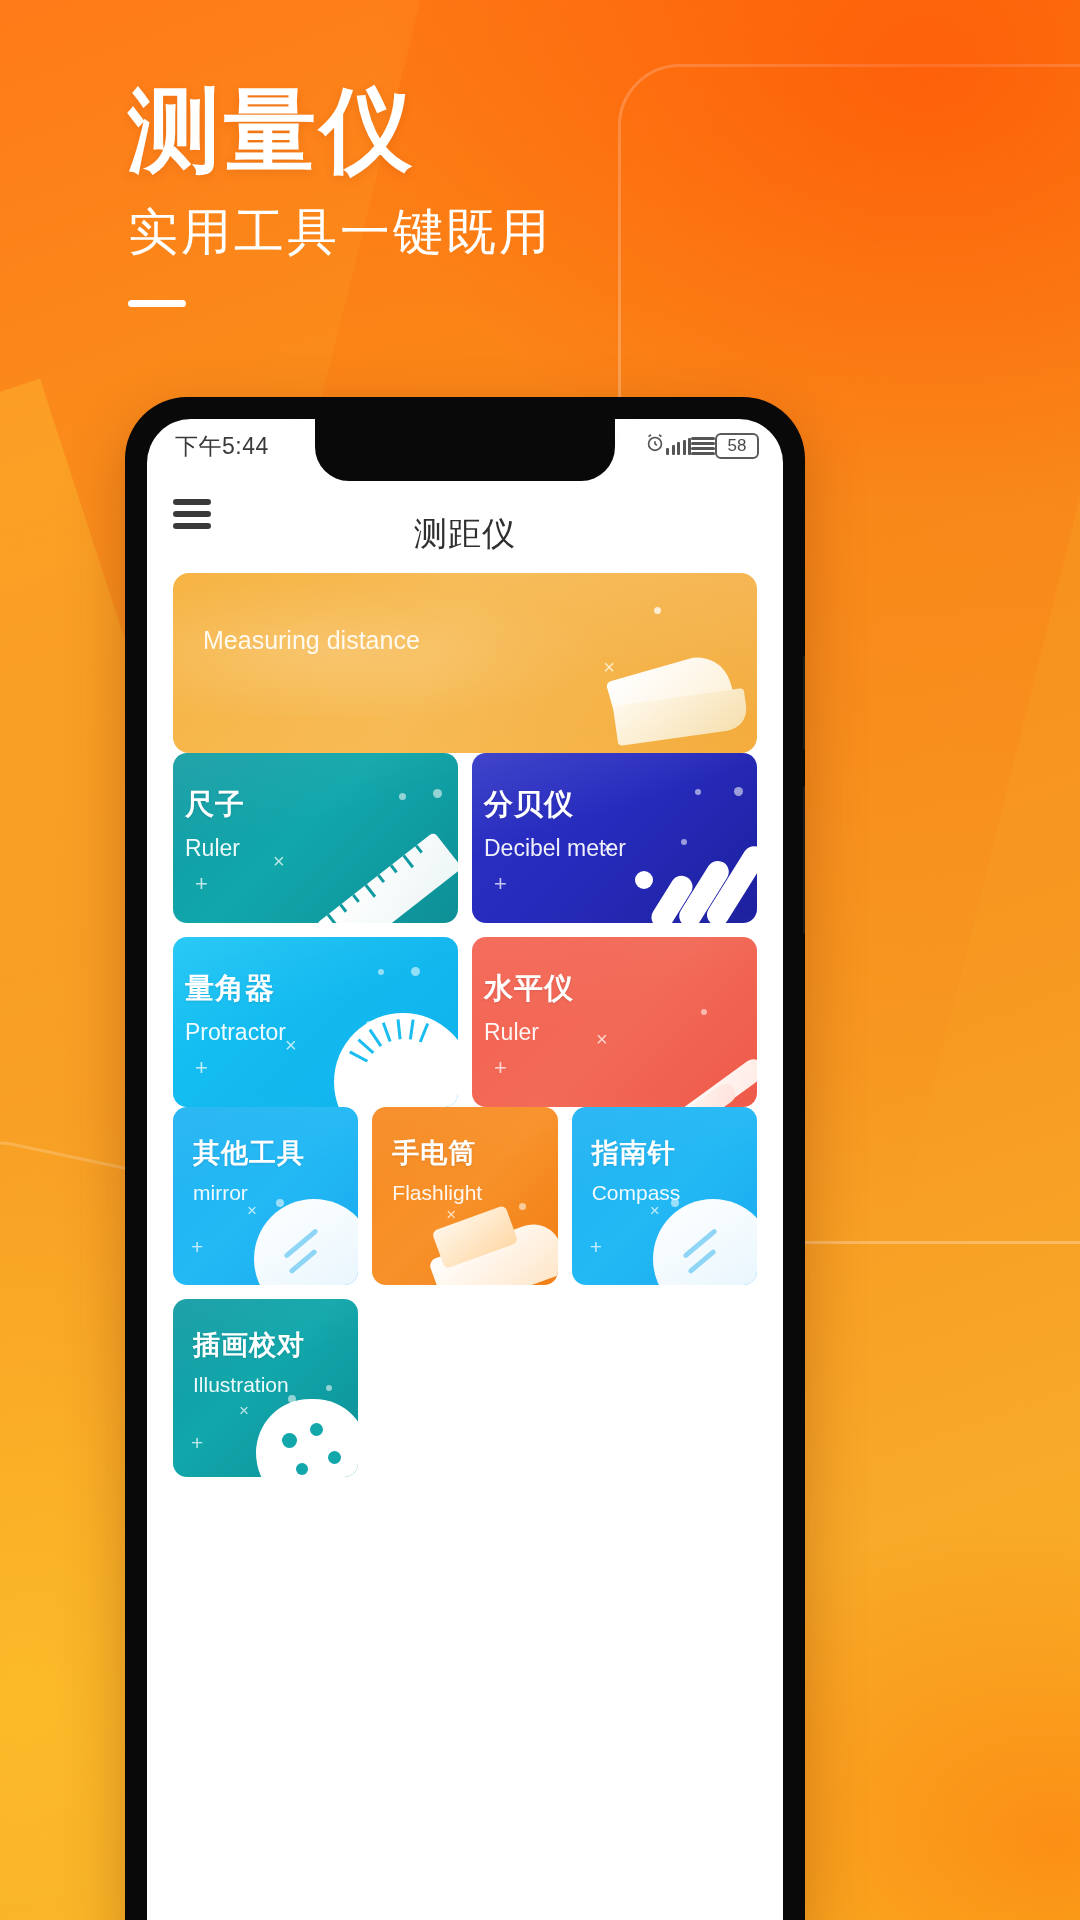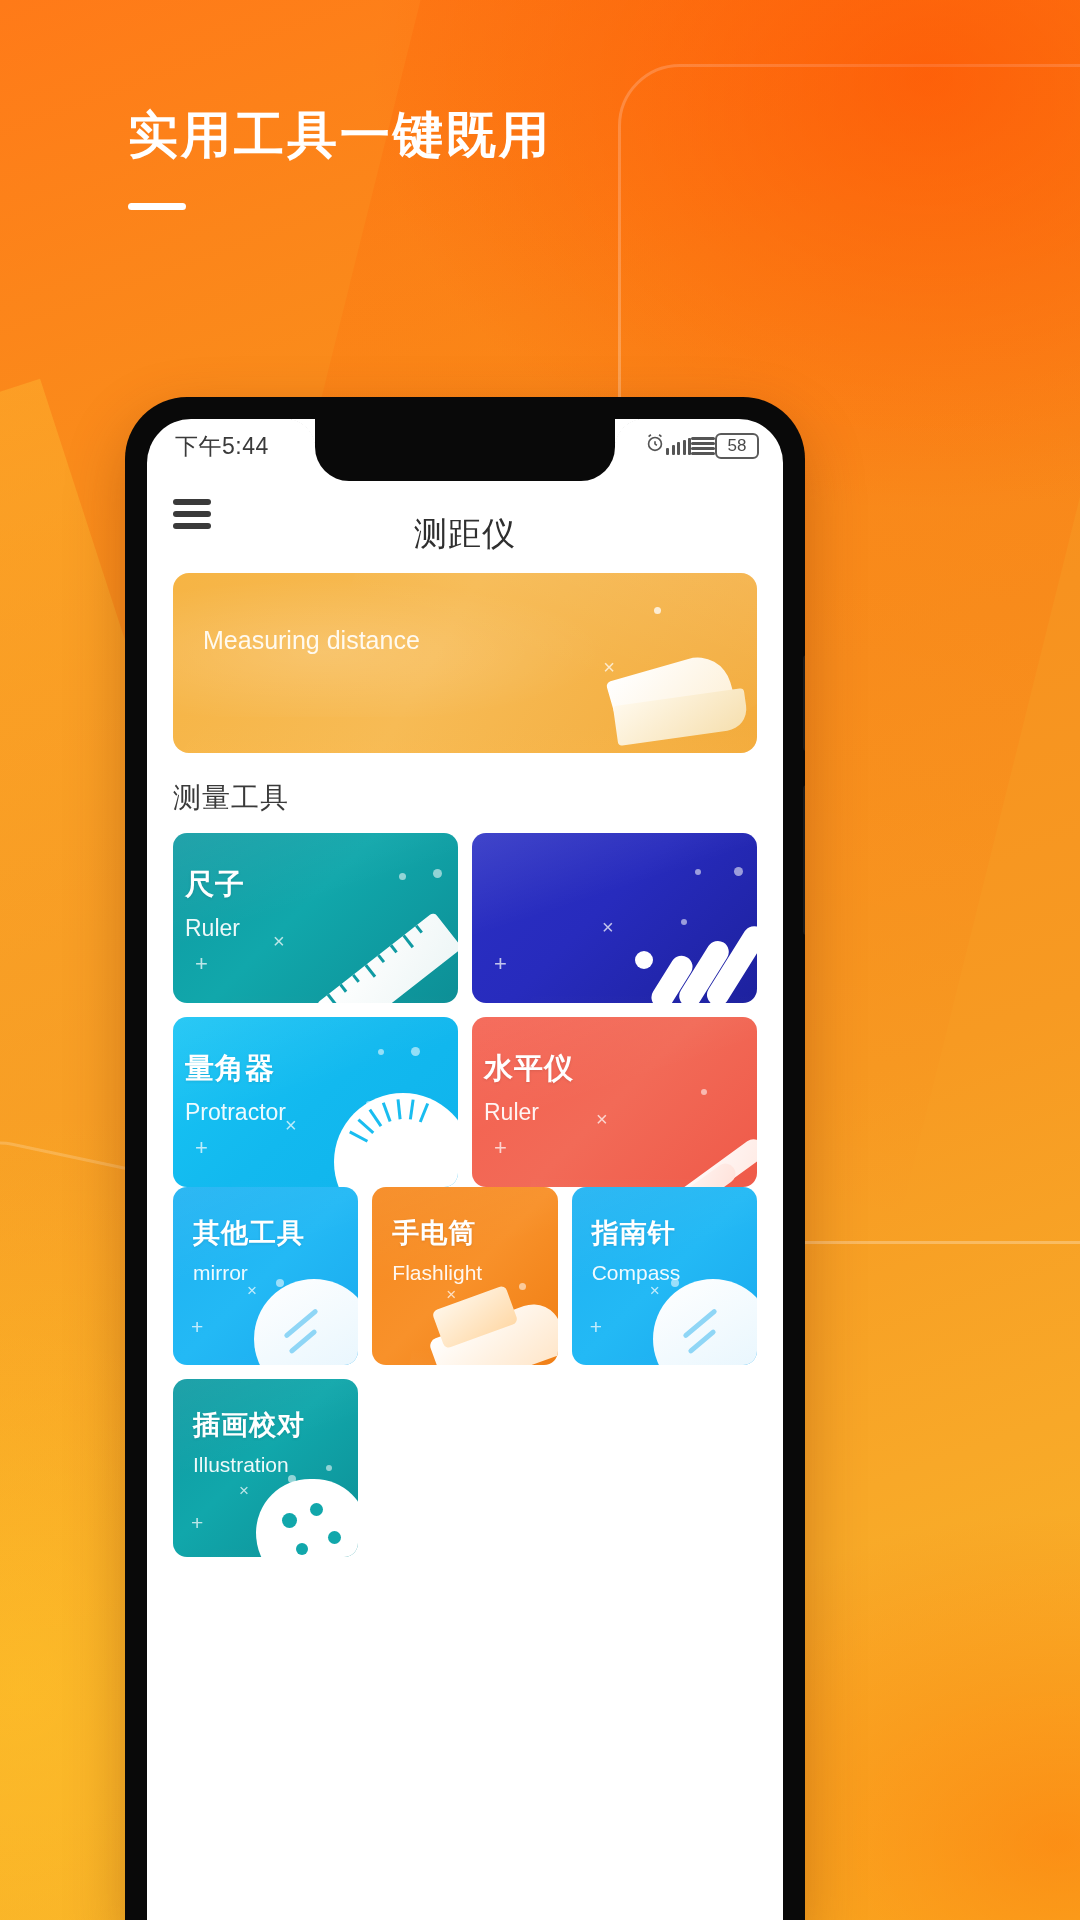--- a/index.html
+++ b/index.html
@@ -43,21 +43,21 @@
     transform:rotate(12deg); pointer-events:none;
   }
 
   
   #promo-copy { position:absolute; left:128px; top:82px; z-index:5; }
   #promo-title {
     font-size:92px; font-weight:bold; color:#fff; letter-spacing:4px;
     line-height:1.05; text-shadow:0 3px 10px rgba(180,60,0,.18);
   }
   #promo-sub {
-    margin-top:20px; font-size:50px; font-weight:bold; color:#fff; letter-spacing:3px;
+    margin-top:20px; font-size:50px; font-weight:normal; color:#fff; letter-spacing:3px;
   }
   #promo-rule {
     margin-top:34px; width:58px; height:7px; background:#fff; border-radius:4px;
   }
 
   
   #phone {
     position:absolute; left:125px; top:397px;
     width:680px; height:1540px;
     background:#090909;
@@ -272,20 +272,21 @@
 <body>
 
 <div id="promo-bg">
   <div class="bg-diag bg-d1"></div>
   <div class="bg-diag bg-d2"></div>
   <div class="bg-outline"></div>
   <div class="bg-outline2"></div>
 </div>
 
 <div id="promo-copy">
+  <div id="promo-title">测量仪</div>
   <div id="promo-sub">实用工具一键既用</div>
   <div id="promo-rule"></div>
 </div>
 
 <div id="phone">
   <div class="side-btn sb1"></div>
   <div class="side-btn sb2"></div>
 
   <div id="screen">
 
@@ -337,21 +338,20 @@
         <div class="star" style="right:142px;top:84px">×</div>
         <div class="paper">
           <div class="p1"></div>
           <div class="p2"></div>
         </div>
         <div class="banner-txt">
           <div class="banner-en">Measuring distance</div>
         </div>
       </div>
 
-      <div class="section-title">测量工具</div>
       <div class="grid2">
 
         <div class="card t-ruler">
           <div class="swoosh"></div>
           <div class="swoosh2"></div>
           <div class="dot" style="right:52px;top:40px;width:7px;height:7px"></div>
           <div class="dot" style="right:16px;top:36px;width:9px;height:9px"></div>
           <div class="star" style="left:100px;bottom:52px">×</div>
           <div class="star" style="left:22px;bottom:28px;font-size:22px">+</div>
           <div class="art">
@@ -379,20 +379,24 @@
           <div class="dot" style="right:14px;top:34px;width:9px;height:9px"></div>
           <div class="dot" style="right:70px;top:86px;width:6px;height:6px"></div>
           <div class="star" style="left:130px;bottom:66px">×</div>
           <div class="star" style="left:22px;bottom:28px;font-size:22px">+</div>
           <div class="art">
             <div class="db-bar" style="right:10px;height:90px"></div>
             <div class="db-bar" style="right:42px;height:74px"></div>
             <div class="db-bar" style="right:74px;height:58px"></div>
             <div class="dot" style="right:104px;bottom:34px;width:18px;height:18px;background:#fff"></div>
           </div>
+          <div class="card-label">
+            <div class="c-cn">分贝仪</div>
+            <div class="c-en">Decibel meter</div>
+          </div>
         </div>
 
         <div class="card t-protractor">
           <div class="swoosh"></div>
           <div class="swoosh2"></div>
           <div class="dot" style="right:74px;top:32px;width:6px;height:6px"></div>
           <div class="dot" style="right:38px;top:30px;width:9px;height:9px"></div>
           <div class="dot" style="right:86px;top:84px;width:6px;height:6px"></div>
           <div class="star" style="left:112px;bottom:52px">×</div>
           <div class="star" style="left:22px;bottom:28px;font-size:22px">+</div>

